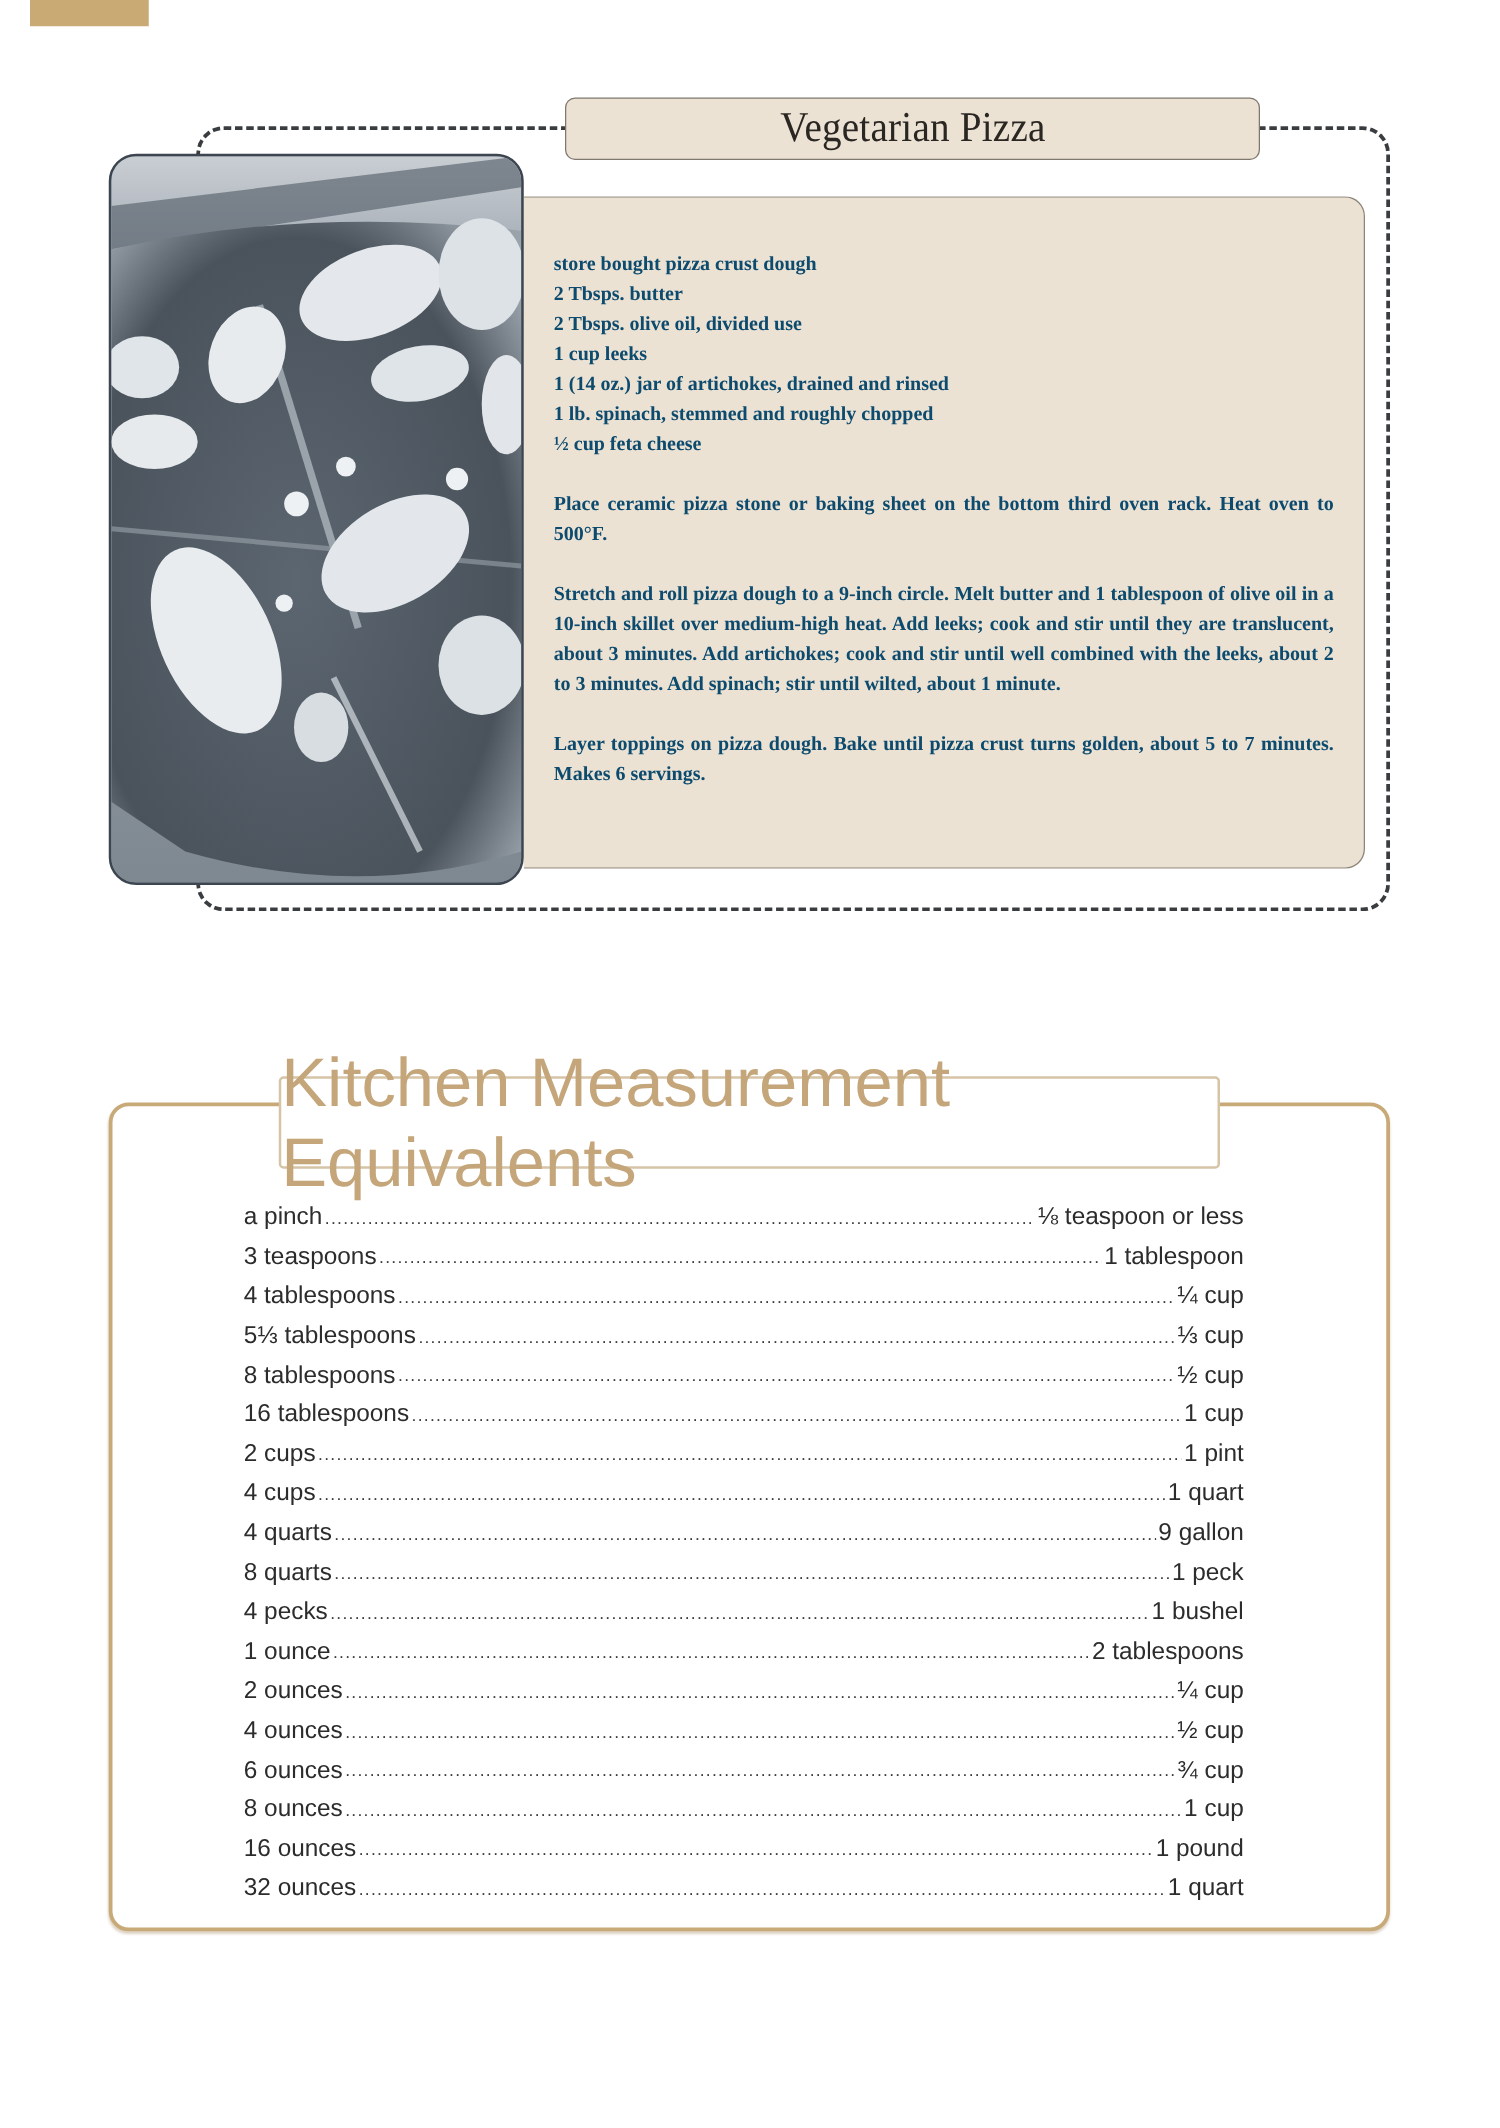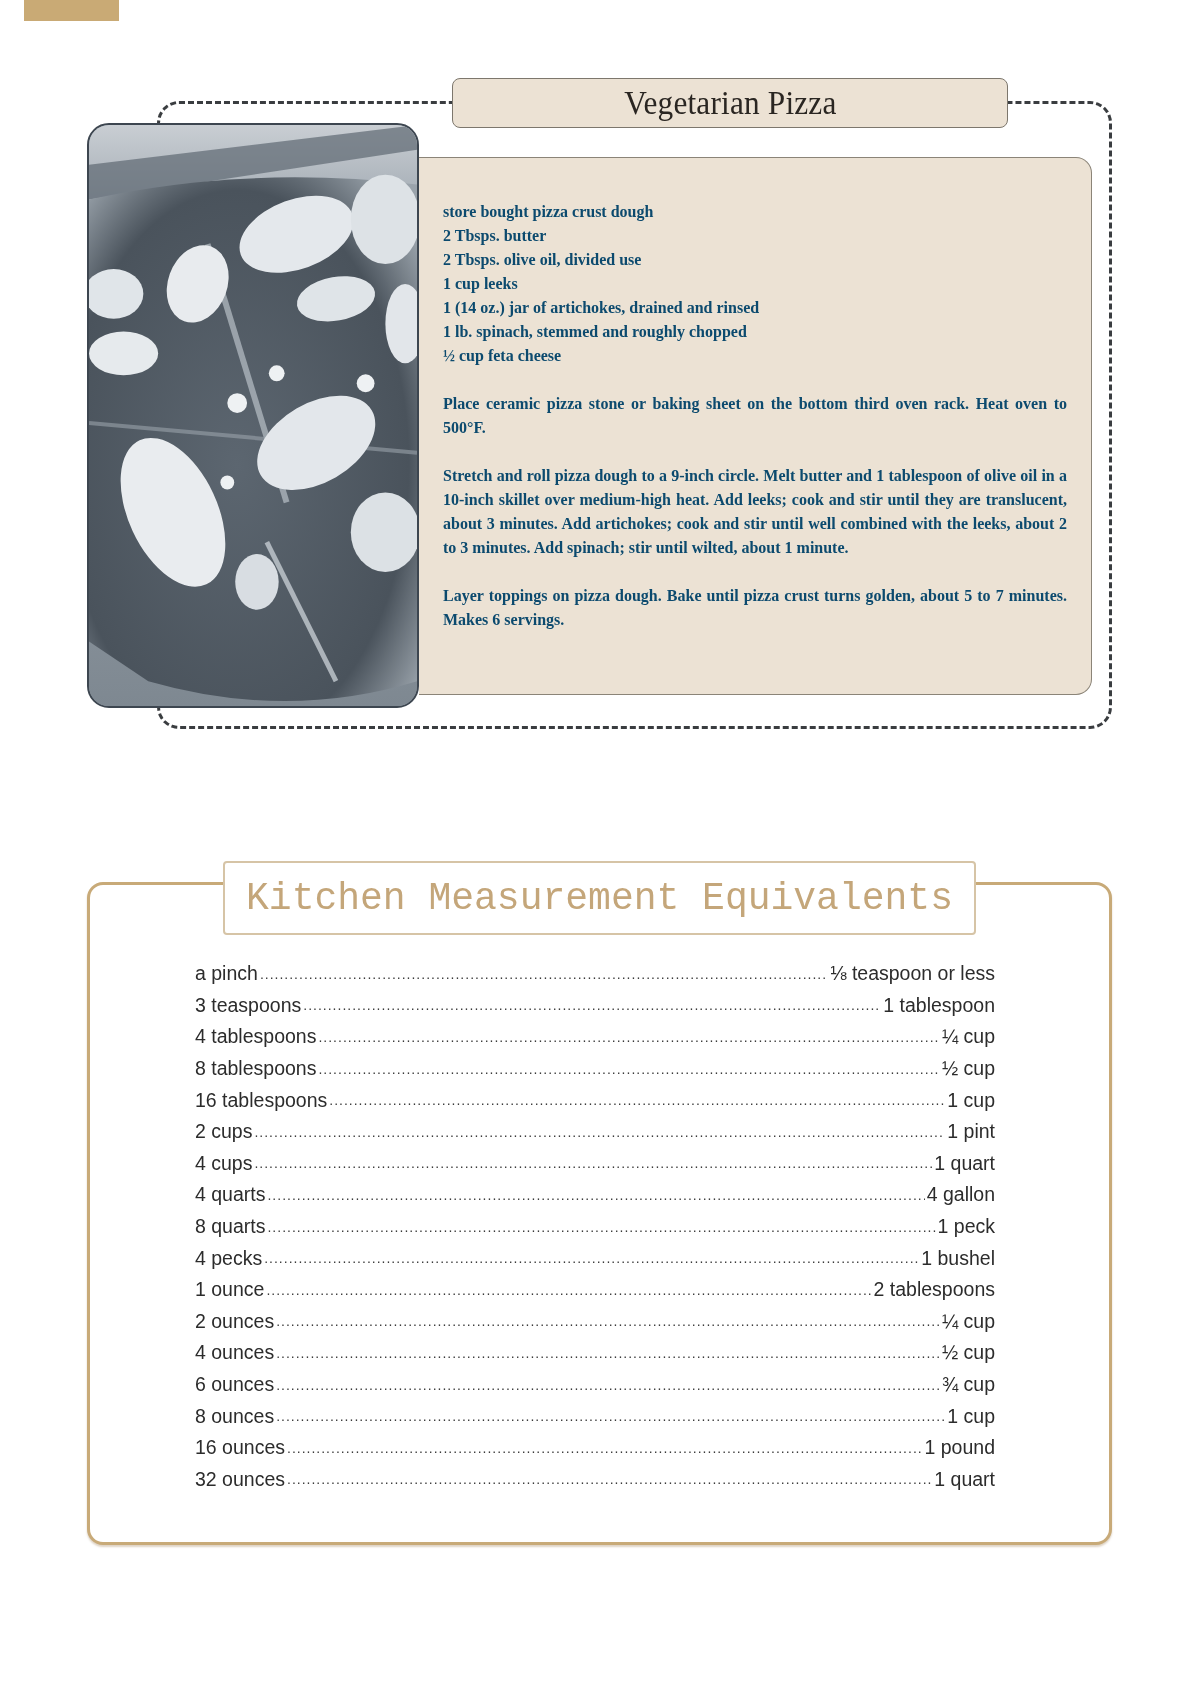--- a/index.html
+++ b/index.html
@@ -14,21 +14,21 @@
   .recipe-title-box { position:absolute; left:452px; top:78px; width:556px; height:50px; background:#ece2d4; border:1.5px solid #7d776d; border-radius:8px; box-sizing:border-box; display:flex; align-items:center; justify-content:center; }
   .recipe-title { font-family:"Liberation Serif", serif; font-size:34px; color:#2a2622; letter-spacing:0.2px; transform:scaleX(0.92); }
   .recipe-body { position:absolute; left:443px; top:200px; width:624px; font-family:"Liberation Serif", serif; font-size:16px; line-height:24px; color:#0c4a6e;font-weight:bold; }
   .ingredients { margin:0; padding:0; list-style:none; }
   .ingredients li { white-space:nowrap; }
   .step { margin:24px 0 0 0; text-align:justify; }
 
   
   .measure-box { position:absolute; left:87px; top:882px; width:1025px; height:663px; border:3px solid #c8aa78; border-radius:16px; box-sizing:border-box; box-shadow:0 2px 2px rgba(160,130,90,0.35); background:#fff; }
   .measure-title-box { position:absolute; left:223px; top:861px; width:753px; height:74px; border:2px solid #d6c4a6; border-radius:4px; background:#fff; box-sizing:border-box; display:flex; align-items:center; justify-content:center; }
-  .measure-title { font-family:Liberation Mono, monospace; font-size:38px; color:#c4a67a; }
+  .measure-title { font-family:Liberation Sans, sans-serif; font-size:55px; color:#c4a67a; }
   .measure-list { position:absolute; left:195px; top:958px; width:800px; margin:0; padding:0; list-style:none; font-family:"Liberation Sans", sans-serif; font-size:19.5px; color:#2c2c2c; }
   .measure-row { display:flex; align-items:center; height:31.6px; white-space:nowrap; overflow:hidden; }
   .measure-row .lhs { flex:0 0 auto; }
   .measure-row .dots { flex:1 1 auto; overflow:hidden; color:#3a3a3a; font-size:14px; letter-spacing:1px; margin:0 2px; }
   .measure-row .dots::before { content:"................................................................................................................................................................................................"; }
   .measure-row .rhs { flex:0 0 auto; }
 </style>
 </head>
 <body>
 
@@ -109,20 +109,25 @@
       <span class="lhs">3 teaspoons </span>
       <span class="dots"></span>
       <span class="rhs">1 tablespoon</span>
     </li>
     <li class="measure-row">
       <span class="lhs">4 tablespoons</span>
       <span class="dots"></span>
       <span class="rhs"> ¼ cup</span>
     </li>
     <li class="measure-row">
+      <span class="lhs">5⅓ tablespoons</span>
+      <span class="dots"></span>
+      <span class="rhs">⅓ cup</span>
+    </li>
+    <li class="measure-row">
       <span class="lhs">8 tablespoons</span>
       <span class="dots"></span>
       <span class="rhs">½ cup</span>
     </li>
     <li class="measure-row">
       <span class="lhs">16 tablespoons</span>
       <span class="dots"></span>
       <span class="rhs"> 1 cup</span>
     </li>
     <li class="measure-row">
@@ -131,21 +136,21 @@
       <span class="rhs"> 1 pint</span>
     </li>
     <li class="measure-row">
       <span class="lhs">4 cups </span>
       <span class="dots"></span>
       <span class="rhs">1 quart</span>
     </li>
     <li class="measure-row">
       <span class="lhs">4 quarts </span>
       <span class="dots"></span>
-      <span class="rhs">4 gallon</span>
+      <span class="rhs">9 gallon</span>
     </li>
     <li class="measure-row">
       <span class="lhs">8 quarts </span>
       <span class="dots"></span>
       <span class="rhs">1 peck</span>
     </li>
     <li class="measure-row">
       <span class="lhs">4 pecks</span>
       <span class="dots"></span>
       <span class="rhs">1 bushel</span>

